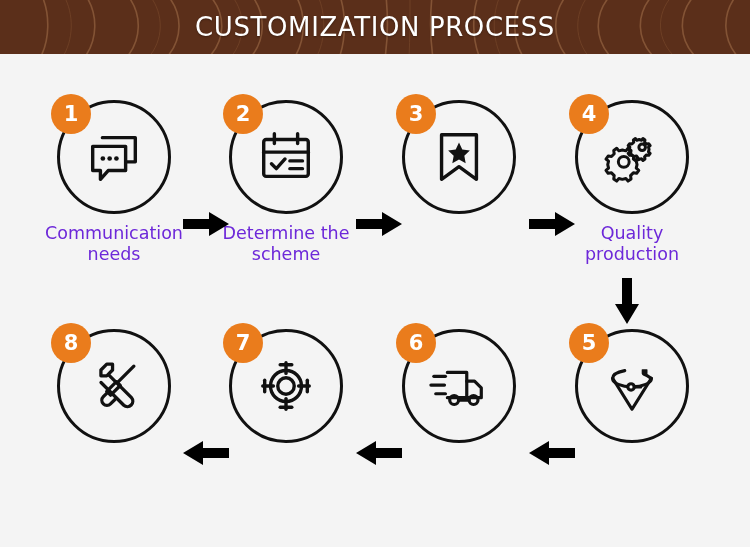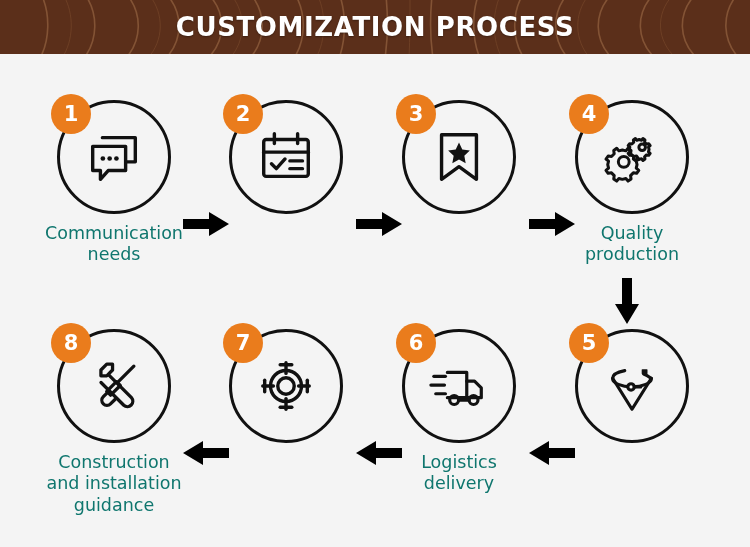--- a/index.html
+++ b/index.html
@@ -34,21 +34,21 @@
     height: 100%;
   }
   #header-title {
     position: absolute;
     inset: 0;
     display: flex;
     align-items: center;
     justify-content: center;
     color: #ffffff;
     font-size: 26px;
-    font-weight: bold;
+    font-weight: normal;
     letter-spacing: 0.6px;
     font-family: "DejaVu Sans", "Liberation Sans", sans-serif;
     text-shadow: 0 1px 2px rgba(0,0,0,0.35);
     z-index: 2;
   }
 
   
   #flow-canvas {
     position: absolute;
     left: 0;
@@ -114,21 +114,21 @@
     display: flex;
     align-items: center;
     justify-content: center;
     z-index: 3;
     line-height: 1;
   }
 
   .step-label {
     margin-top: 9px;
     text-align: center;
-    color: #0f766e;
+    color: #6d28d9;
     font-size: 17.5px;
     line-height: 1.22;
     font-family: "DejaVu Sans", "Liberation Sans", sans-serif;
     white-space: pre-line;
     width: 180px;
   }
 
   
   .flow-arrow {
     position: absolute;
@@ -221,20 +221,22 @@
           <rect x="9" y="14" width="46" height="38" rx="2.5"></rect>
           <line x1="9" y1="27" x2="55" y2="27"></line>
           <line x1="20" y1="8" x2="20" y2="18"></line>
           <line x1="44" y1="8" x2="44" y2="18"></line>
           <polyline points="17,39 22,44 31,34"></polyline>
           <line x1="36" y1="36" x2="49" y2="36"></line>
           <line x1="36" y1="44" x2="49" y2="44"></line>
         </svg>
       </div>
     </div>
+    <div class="step-label">Determine the
+scheme</div>
   </div>
 
   <div class="step-node n3">
     <div class="step-circle-wrap">
       <div class="step-badge">3</div>
       <div class="step-circle">
         <svg class="step-icon" viewBox="0 0 64 64" fill="none" stroke="#111111" stroke-width="3.4" stroke-linecap="round" stroke-linejoin="round">
           <path d="M14 9 H50 V55 L32 42 L14 55 Z"></path>
           <polygon fill="#111111" stroke="none" points="32,17 35.4,24.2 43.2,25.2 37.5,30.7 38.9,38.4 32,34.7 25.1,38.4 26.5,30.7 20.8,25.2 28.6,24.2"></polygon>
         </svg>
@@ -303,22 +305,20 @@
           <circle cx="47" cy="46.5" r="4.6"></circle>
 
           <line x1="31.6" y1="46.5" x2="42.4" y2="46.5"></line>
 
           <line x1="6" y1="22" x2="18" y2="22"></line>
           <line x1="3" y1="31" x2="17" y2="31"></line>
           <line x1="8" y1="40" x2="18" y2="40"></line>
         </svg>
       </div>
     </div>
-    <div class="step-label">Logistics
-delivery</div>
   </div>
 
   <div class="step-node n7">
     <div class="step-circle-wrap">
       <div class="step-badge">7</div>
       <div class="step-circle">
         <svg class="step-icon" viewBox="0 0 64 64" fill="none" stroke="#111111" stroke-width="3.4" stroke-linecap="round" stroke-linejoin="round">
           <circle cx="32" cy="32" r="16"></circle>
           <circle cx="32" cy="32" r="8.5"></circle>
           <line x1="32" y1="8" x2="32" y2="19"></line>
@@ -343,23 +343,20 @@
           <path d="M24.5 9.5 L18.5 15.5 L18.5 21.5 L24.5 21.5 L30.5 15.5
                    L30.5 9.5 L24.5 9.5 Z"></path>
           <path d="M26.5 20.5 L50 44 a5.6 5.6 0 0 1 -7.9 7.9 L18.6 28.4"></path>
 
           <path d="M52.5 11.5 L36 28"></path>
           <path d="M25.5 38.5 L21 43 a5.2 5.2 0 0 0 7.4 7.4 L33 46"></path>
           <path d="M24.5 37.5 L34.5 27.5 L38.5 31.5 L28.5 41.5 Z"></path>
         </svg>
       </div>
     </div>
-    <div class="step-label">Construction
-and installation
-guidance</div>
   </div>
 
   <div class="flow-arrow a12">
     <svg width="48" height="30" viewBox="0 0 48 30" aria-hidden="true">
       <polygon fill="#000000" points="0,10 26,10 26,3 46,15 26,27 26,20 0,20"></polygon>
     </svg>
   </div>
 
   <div class="flow-arrow a23">
     <svg width="48" height="30" viewBox="0 0 48 30" aria-hidden="true">

